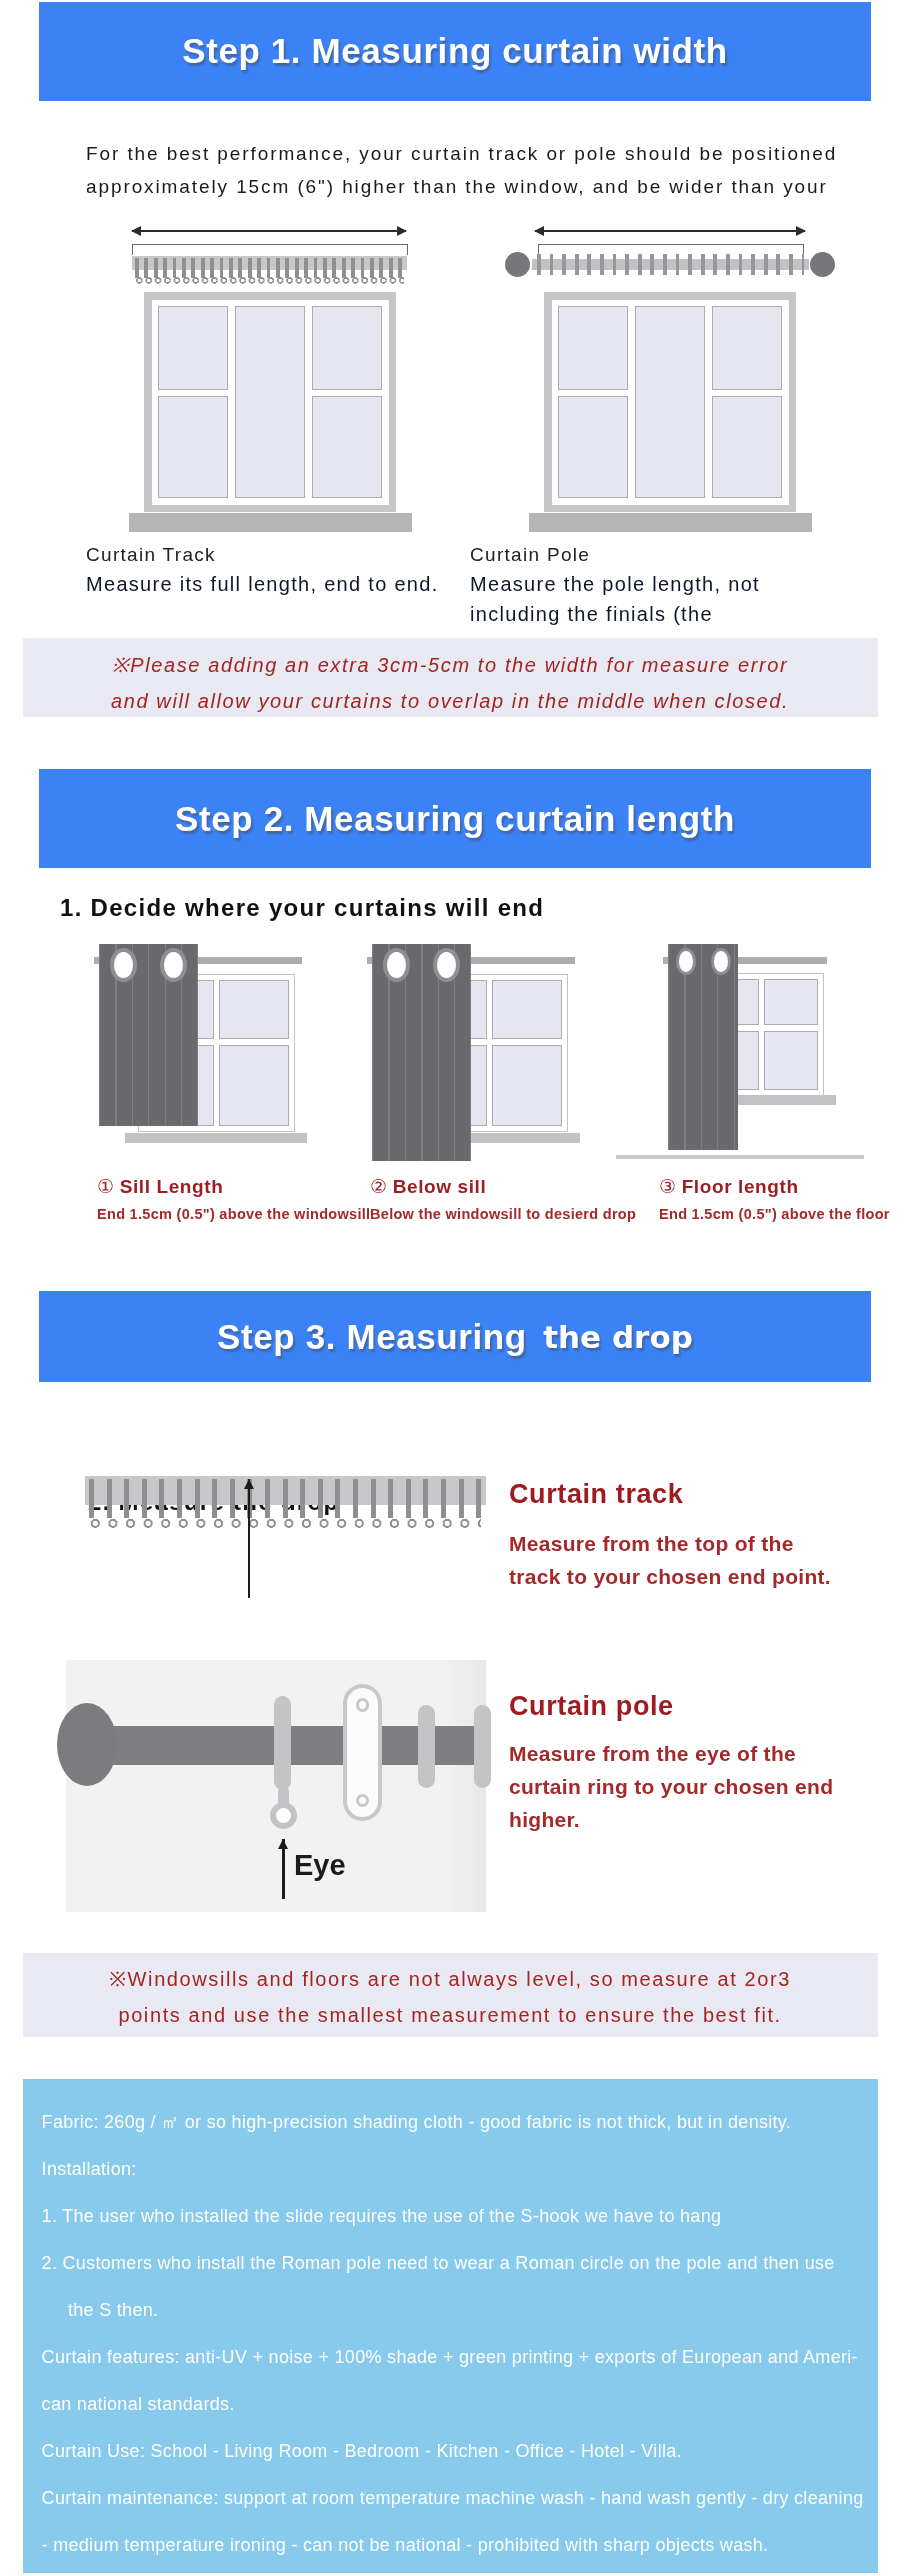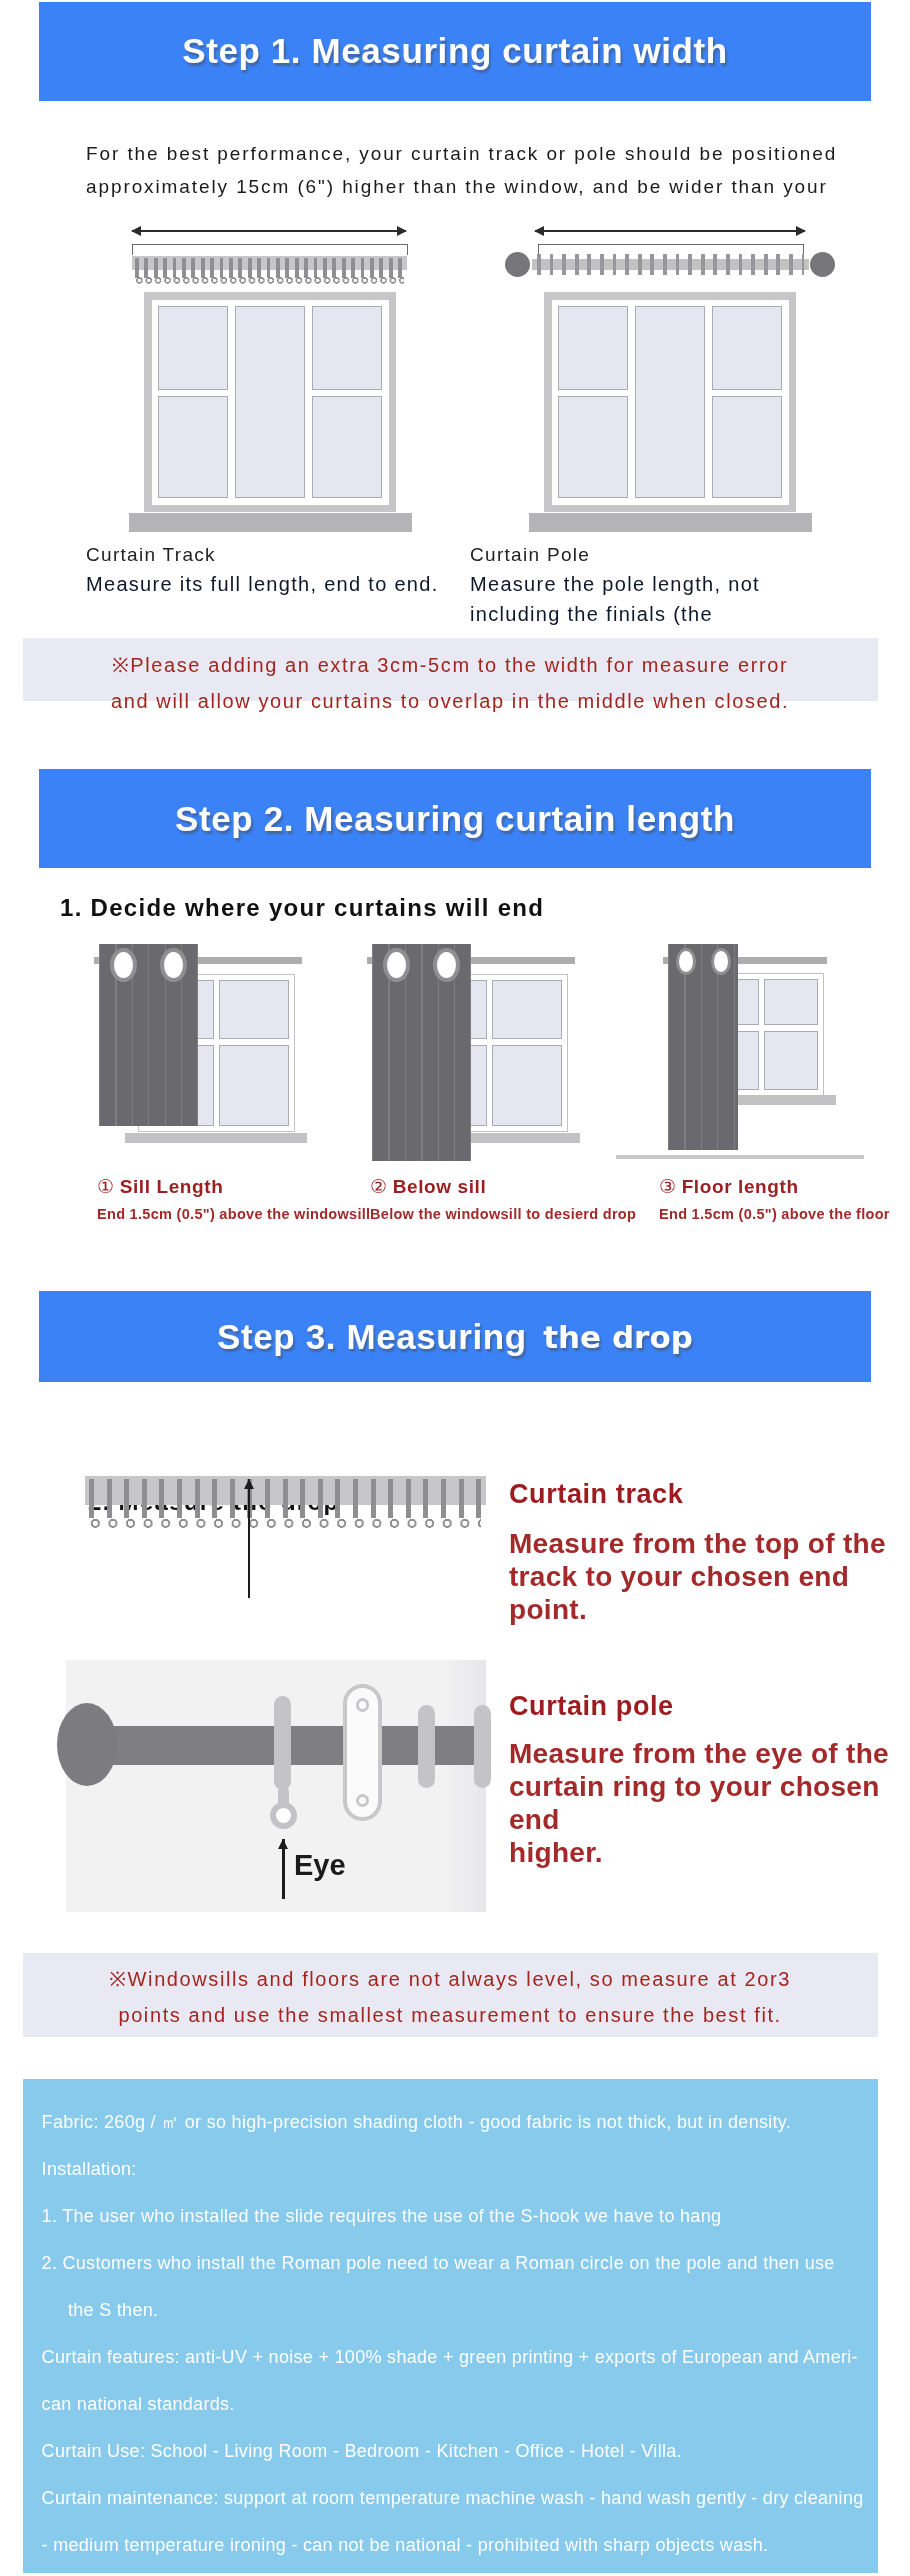--- a/index.html
+++ b/index.html
@@ -60,21 +60,21 @@
            background-image:repeating-linear-gradient(90deg,rgba(255,255,255,.14) 0 1.3px,rgba(0,0,0,0) 1.3px 16.4px);}
   .grommets{position:absolute;top:3.8px;left:0;right:0;display:flex;justify-content:space-around;}
   .gring{width:19px;height:26.4px;border:4.4px solid #8F8F93;border-radius:50%;background:#ffffff;}
   .floor{position:absolute;background:#C9C9CB;height:4.4px;}
   .opt-title{position:absolute;color:#9C2023;font-weight:bold;font-size:19px;letter-spacing:0.6px;}
   .opt-num{font-weight:normal;margin-right:5px;}
   .opt-desc{position:absolute;color:#A3292B;font-weight:bold;font-size:14.5px;letter-spacing:0.3px;}
 
   
   .red-title{position:absolute;color:#9D1C20;font-weight:bold;font-size:27px;letter-spacing:0.6px;}
-  .red-desc{position:absolute;color:#A4292B;font-weight:bold;font-size:28px;line-height:33px;letter-spacing:0.3px;}
+  .red-desc{position:absolute;color:#A4292B;font-weight:bold;font-size:21px;line-height:33px;letter-spacing:0.3px;}
   .arrow-v{position:absolute;width:1.9px;background:#1c1c1c;}
   .arrow-v .av{position:absolute;top:-9.4px;left:-4.4px;width:0;height:0;
                border-left:5px solid transparent;border-right:5px solid transparent;
                border-bottom:10px solid #1c1c1c;}
   .polefig{position:absolute;left:66px;top:1660px;width:420px;height:252px;
            background:linear-gradient(90deg,#F2F2F3 0 90%,#E7E7E9 100%);}
   .pf-bar{position:absolute;left:45px;top:66px;width:375px;height:39px;background:#7F7F83;}
   .pf-neck{position:absolute;left:35px;top:71px;width:14px;height:29px;background:#7F7F83;}
   .pf-finial{position:absolute;left:-8.8px;top:43px;width:60px;height:83px;background:#7C7C80;border-radius:50%;}
   .pf-ring{position:absolute;width:17px;height:83px;background:#C4C4C7;border-radius:8.8px;}
@@ -165,21 +165,21 @@
   <div style="position:absolute;left:86px;top:540px;width:377px;">
     <div class="caption-title">Curtain Track</div>
     <div class="caption-desc">Measure its full length, end to end.</div>
   </div>
   <div style="position:absolute;left:470px;top:540px;width:403px;">
     <div class="caption-title">Curtain Pole</div>
     <div class="caption-desc">Measure the pole length, not</div>
     <div class="caption-desc">including the finials (the</div>
   </div>
 
-  <div class="note" style="top:638px;height:63px;padding-top:8.8px;box-sizing:border-box;">
+  <div class="note" style="top:638px;height:79px;padding-top:8.8px;box-sizing:border-box;font-style:italic;">
     <div>※Please adding an extra 3cm-5cm to the width for measure error</div>
     <div>and will allow your curtains to overlap in the middle when closed.</div>
   </div>
 
   <div class="banner" style="top:769px;">
     <span class="t">Step 2. Measuring curtain length</span>
   </div>
 
   <div class="h-black" style="left:60px;top:894px;">1. Decide where your curtains will end</div>
 

